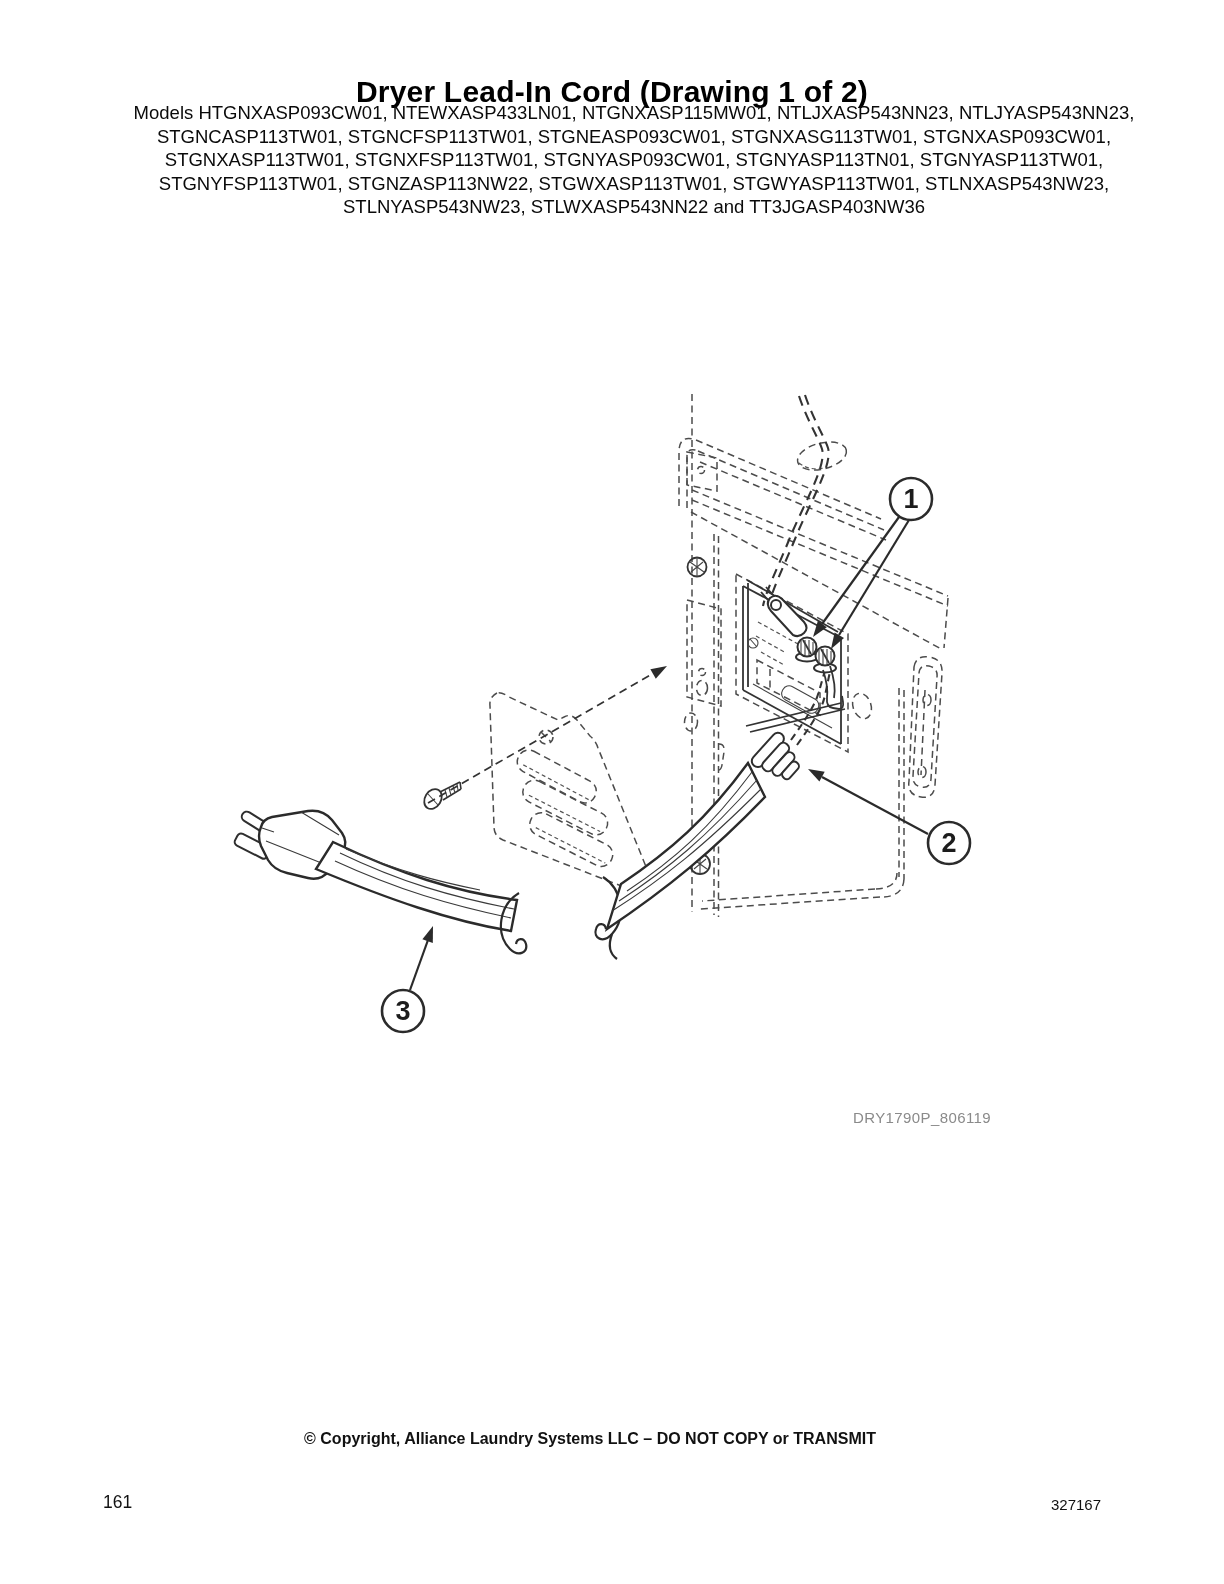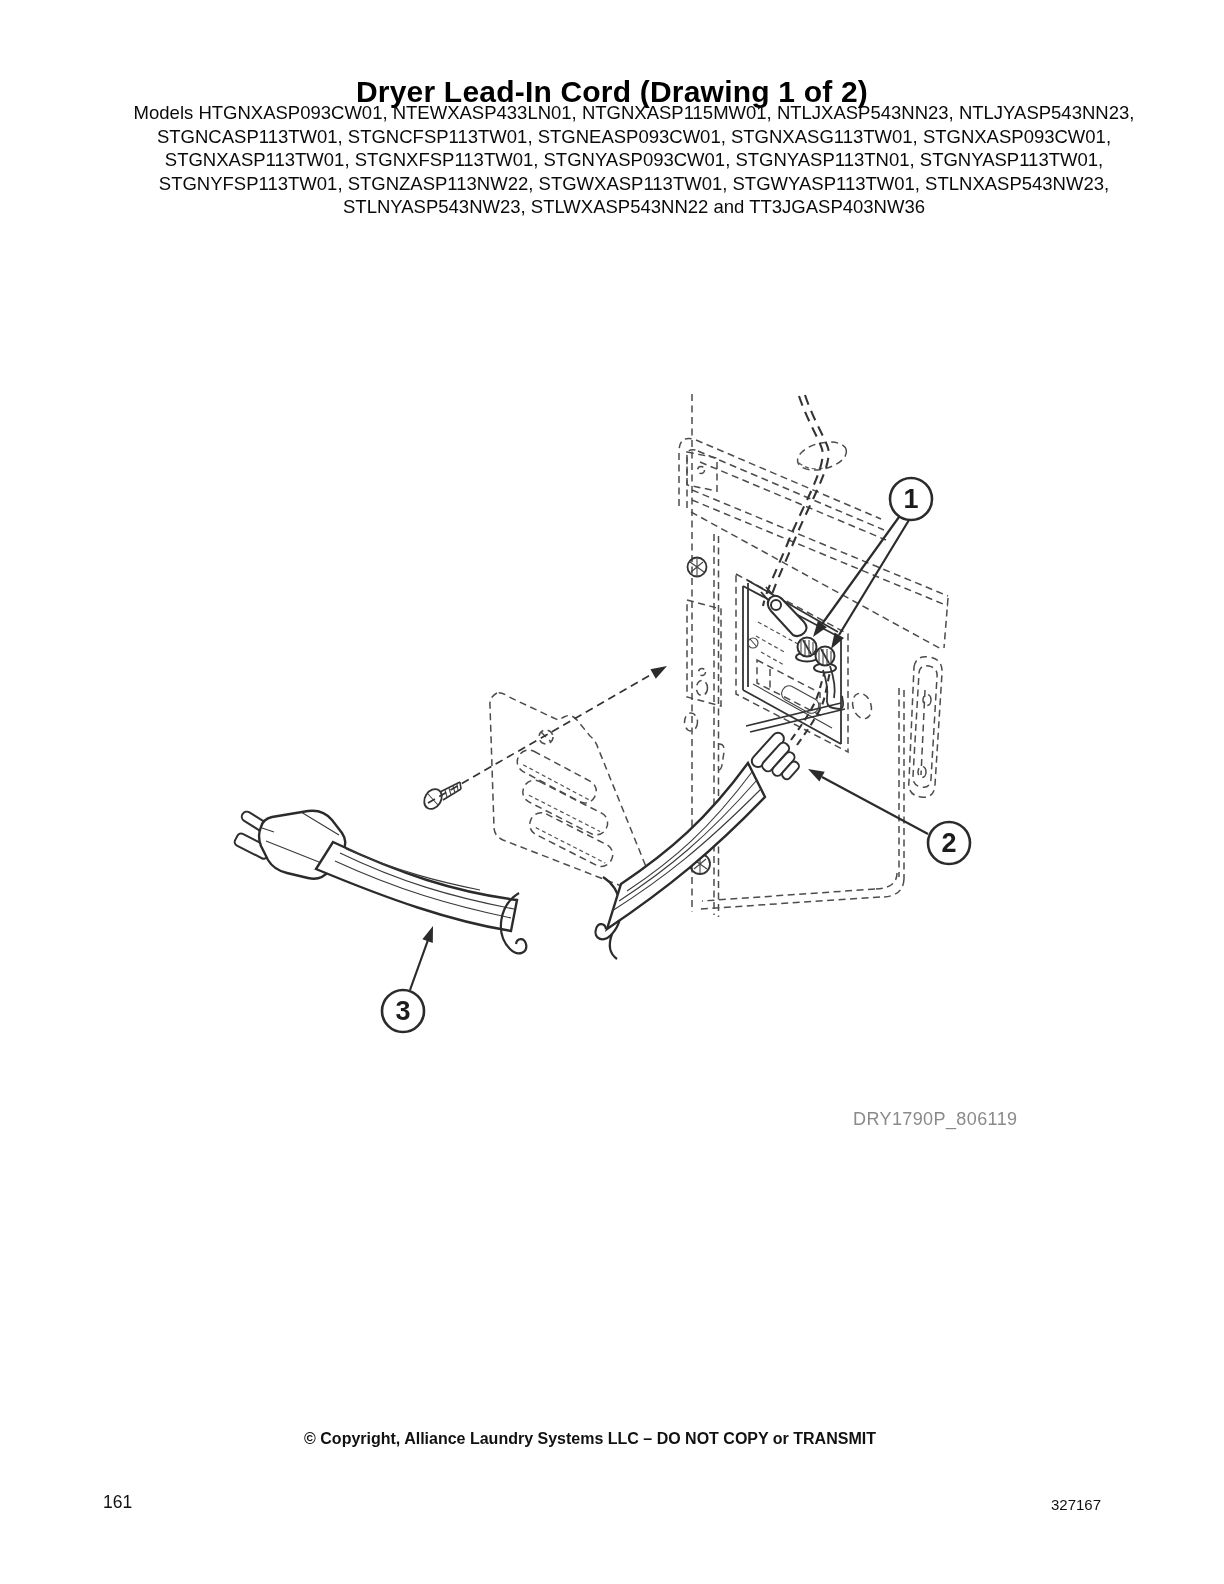--- a/index.html
+++ b/index.html
@@ -16,21 +16,21 @@
     text-align:center;font-size:30px;font-weight:bold;color:#000;
     letter-spacing:0.2px;
   }
   .models-block{
     position:absolute;top:101px;left:0;width:100%;
     text-align:center;font-size:18.5px;line-height:23.6px;color:#0a0a0a;padding-left:22px;
   }
   .diagram-svg{position:absolute;top:0;left:0;}
   .drawing-id{
     position:absolute;left:853px;top:1109px;
-    font-size:18px;color:#8a8a8a;letter-spacing:0.4px;
+    font-size:15px;color:#8a8a8a;letter-spacing:0.4px;
   }
   .footer-page-number{
     position:absolute;left:103px;top:1492px;font-size:17.5px;color:#111;
   }
   .footer-copyright{
     position:absolute;left:590px;top:1430px;transform:translateX(-50%);
     font-size:16px;font-weight:bold;color:#111;white-space:nowrap;
   }
   .footer-doc-number{
     position:absolute;left:1051px;top:1496px;font-size:15px;color:#111;

